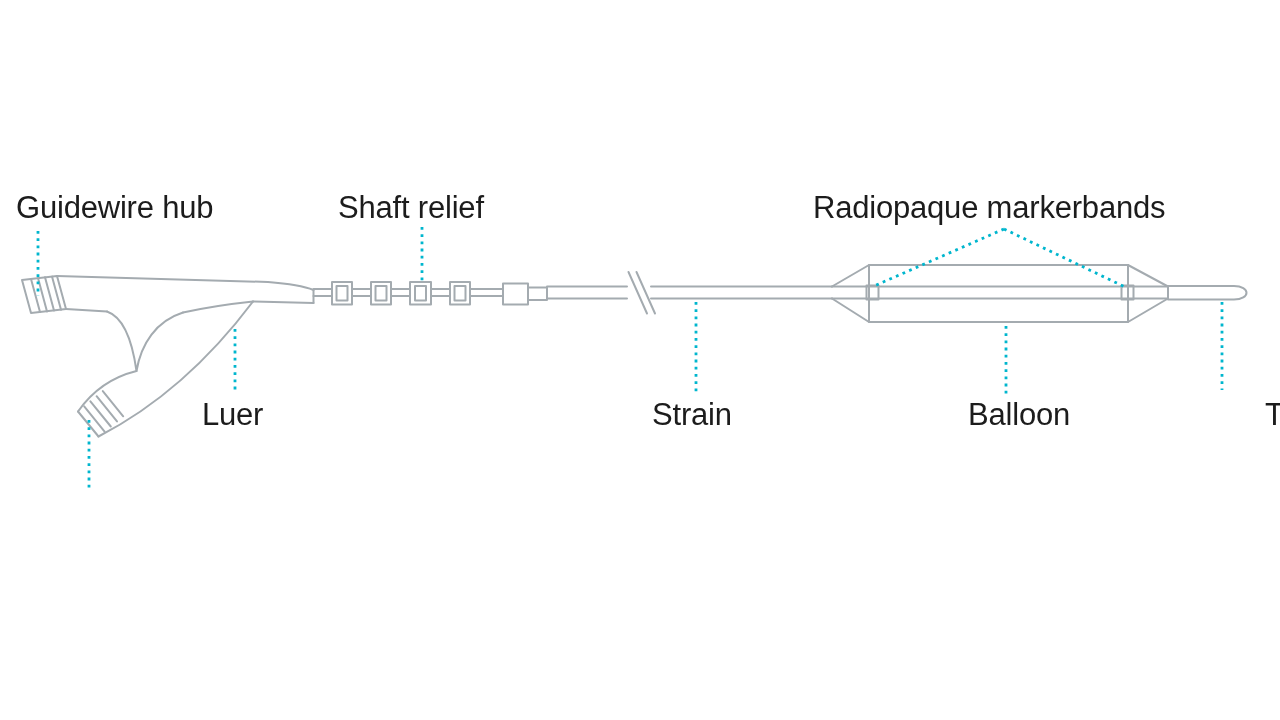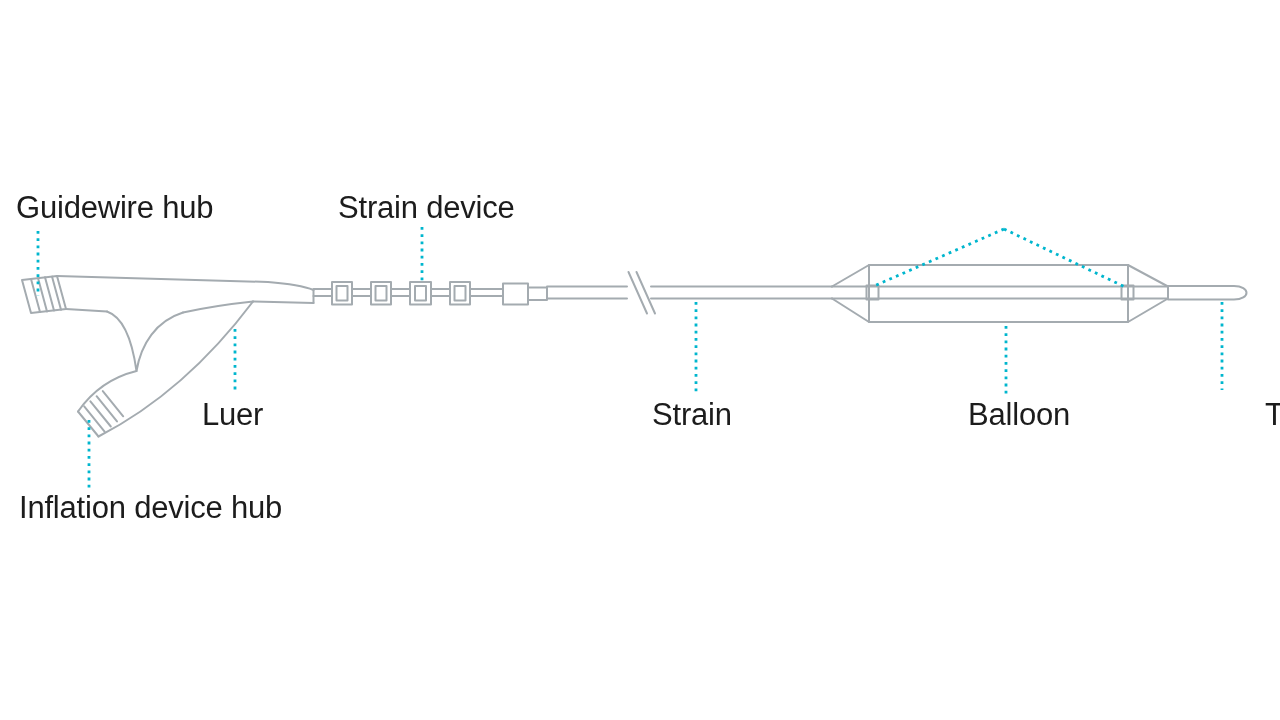--- a/index.html
+++ b/index.html
@@ -88,20 +88,20 @@
       <path class="leader" d="M1004,229 L1124,286.5"></path>
       <path class="leader" d="M235,329 V392"></path>
       <path class="leader" d="M89,420 V488"></path>
       <path class="leader" d="M696,302 V394"></path>
       <path class="leader" d="M1006,326 V394"></path>
       <path class="leader" d="M1222,302 V390"></path>
     </g>
   </svg>
 
   <div class="label" style="left:16px;top:191px">Guidewire hub</div>
-  <div class="label" style="left:338px;top:191px">Strain device</div>
+  <div class="label" style="left:338px;top:191px">Shaft relief</div>
+  <div class="label" style="left:813px;top:191px">Radiopaque markerbands</div>
   <div class="label" style="left:202px;top:398px">Luer</div>
   <div class="label" style="left:652px;top:398px">Strain</div>
   <div class="label" style="left:968px;top:398px">Balloon</div>
   <div class="label" style="left:1265px;top:398px">Tip</div>
-  <div class="label" style="left:19px;top:491px">Inflation device hub</div>
 
 </div>
 
 </body></html>

